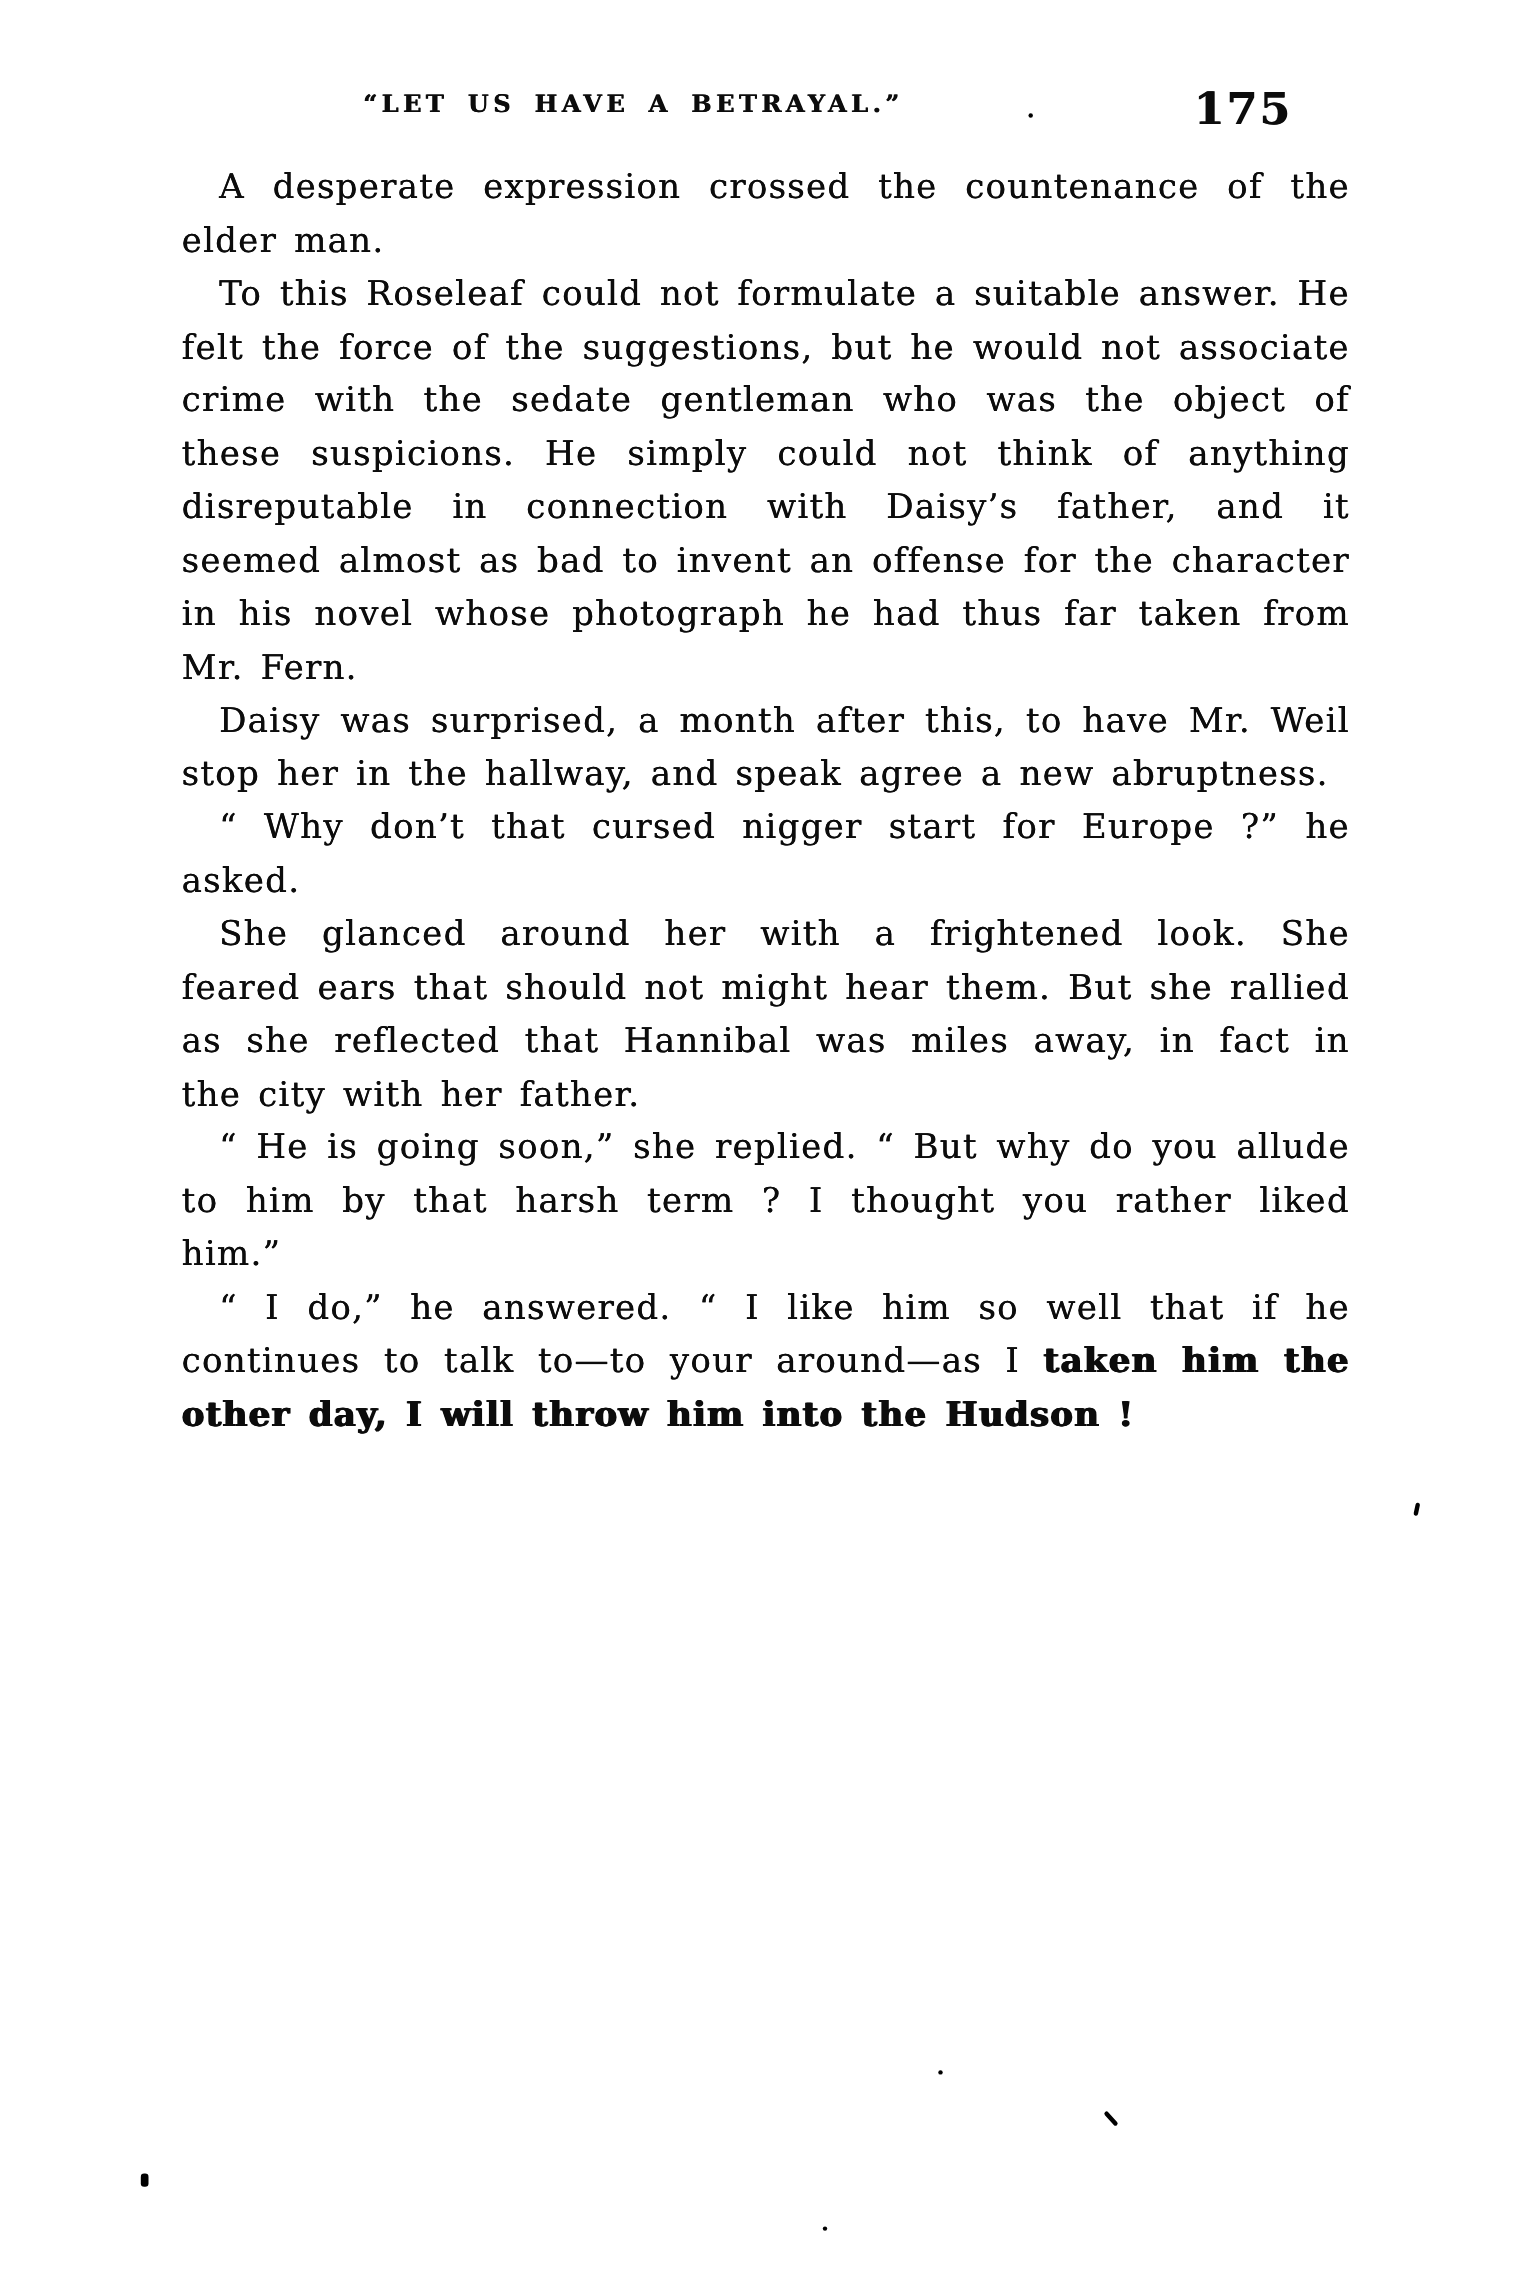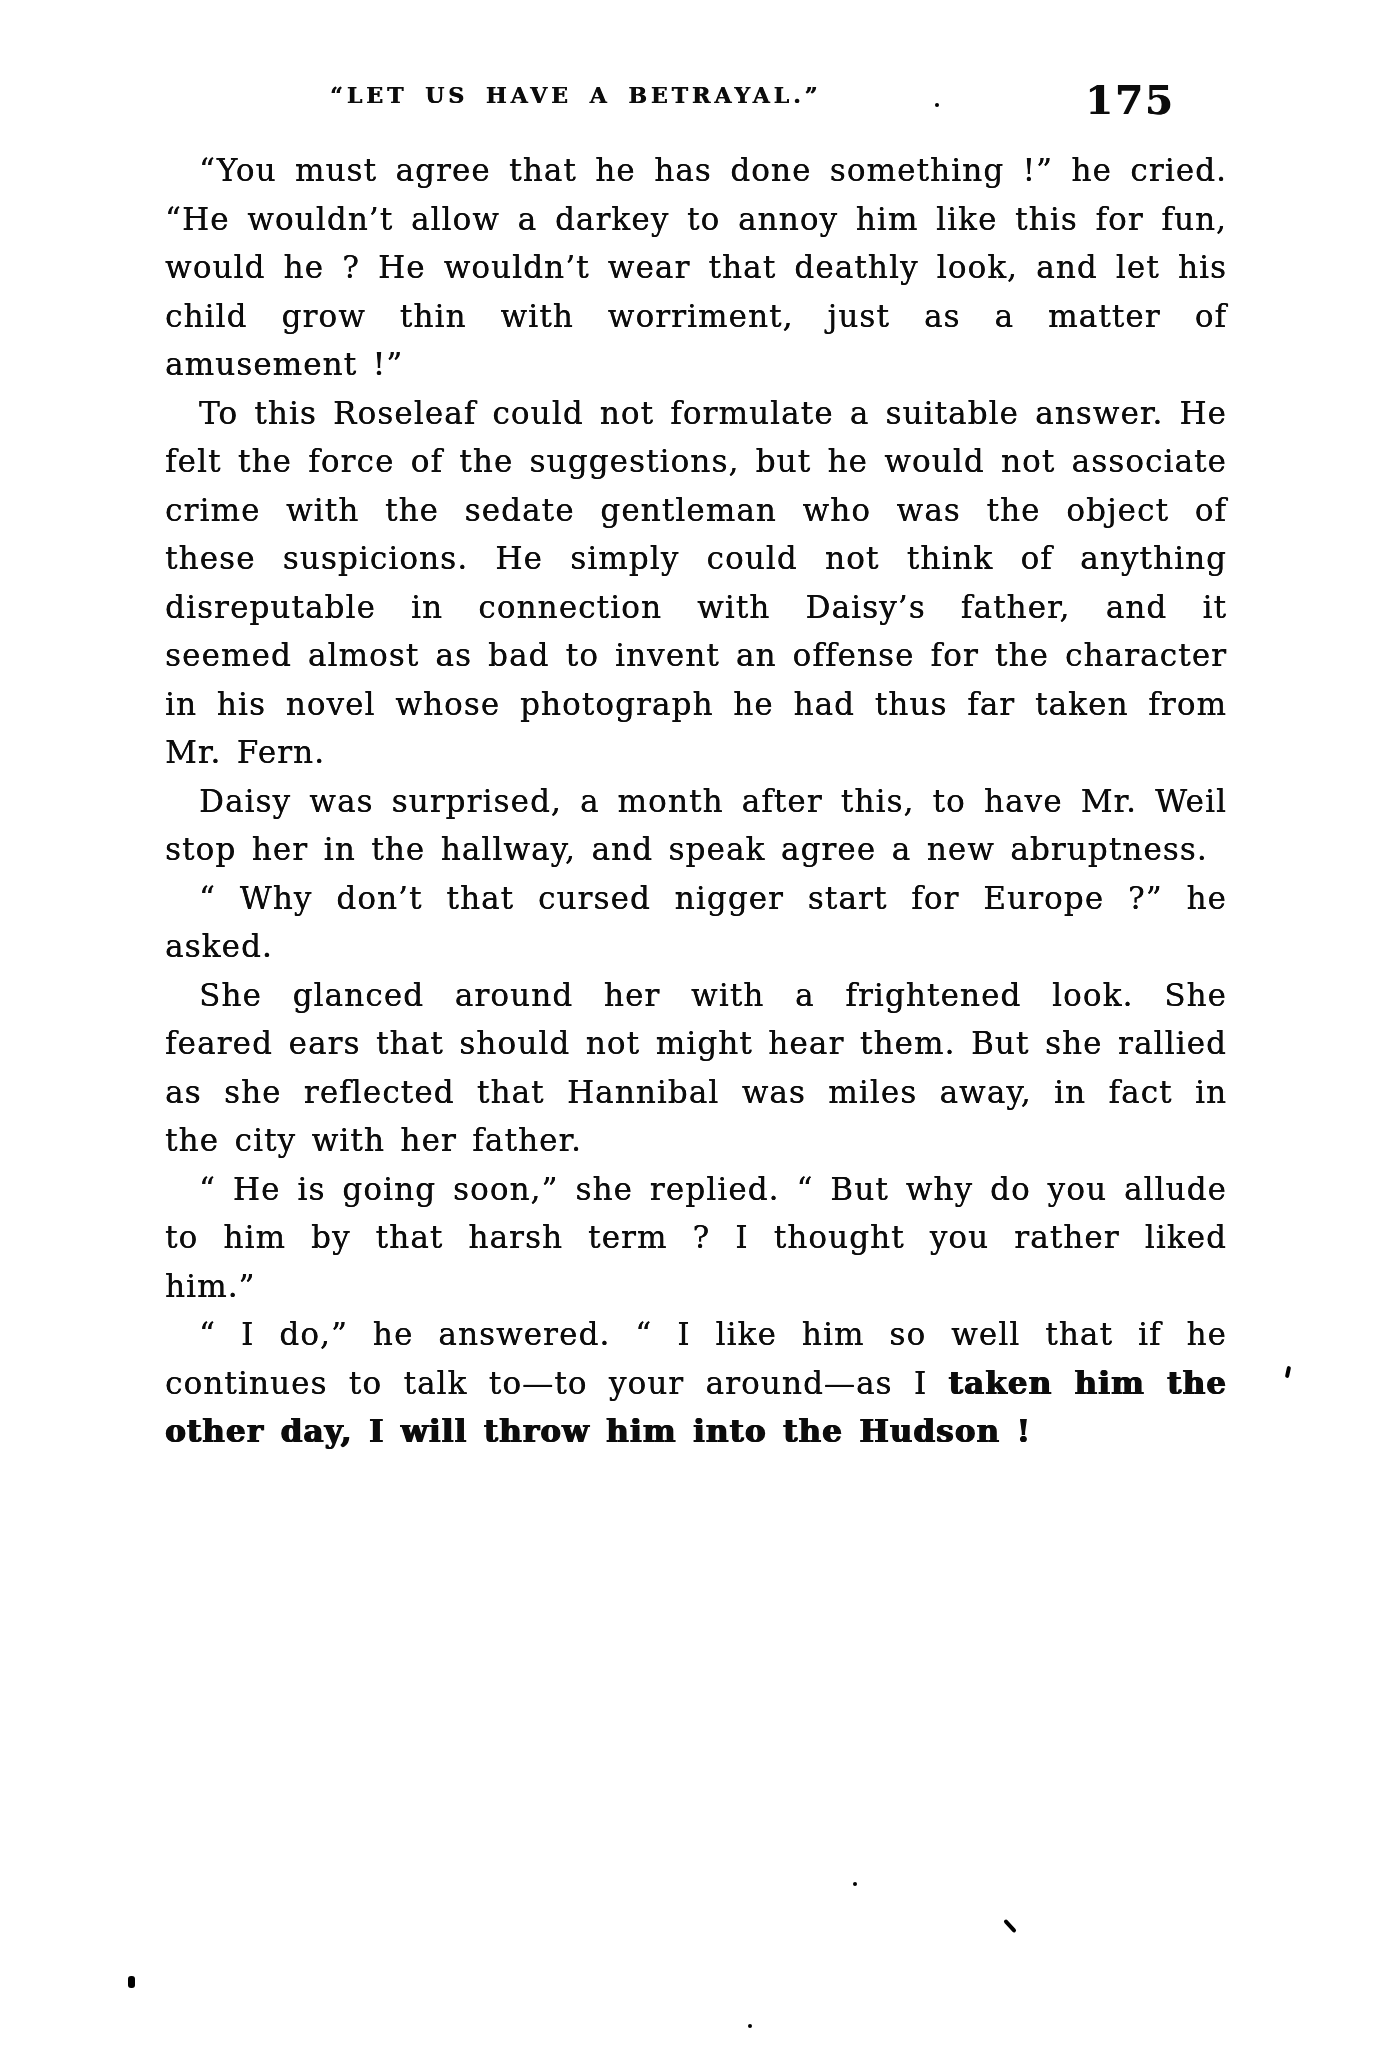--- a/index.html
+++ b/index.html
@@ -70,21 +70,21 @@
 <body>
 
 <div class="page">
 
   <div class="running-header">
     <span class="running-title">“LET US HAVE A BETRAYAL.”</span>
     <span class="page-number">175</span>
   </div>
 
   <div class="text-block">
-      <p class="para"><span>“You must agree that he has done something !” he cried.  “He wouldn’t allow a darkey to annoy him like this for fun, would he ?  He wouldn’t wear that deathly look, and let his child grow thin with worriment, just as a matter of amusement !”</span></p>
+      <p class="para"><span>A desperate expression crossed the countenance of the elder man.</span></p>
       <p class="para"><span>To this Roseleaf could not formulate a suitable answer.  He felt the force of the suggestions, but he would not associate crime with the sedate gentleman who was the object of these suspicions.  He simply could not think of anything disreputable in connection with Daisy’s father, and it seemed almost as bad to invent an offense for the character in his novel whose photograph he had thus far taken from Mr. Fern.</span></p>
       <p class="para"><span>Daisy was surprised, a month after this, to have Mr. Weil stop her in the hallway, and speak agree a new abruptness.</span></p>
       <p class="para"><span>“ Why don’t that cursed nigger start for Europe ?” he asked.</span></p>
       <p class="para"><span>She glanced around her with a frightened look.  She feared ears that should not might hear them.  But she rallied as she reflected that Hannibal was miles away, in fact in the city with her father.</span></p>
       <p class="para"><span>“ He is going soon,” she replied.  “ But why do you allude to him by that harsh term ?  I thought you rather liked him.”</span></p>
       <p class="para"><span>“ I do,” he answered.  “ I like him so well that if he continues to talk to—to your around—as I </span><span class="heavy">taken him the other day, I will throw him into the Hudson !</span></p>
     </div>
 
   <div class="speck speck-dot" style="left:935px;  top:103px;"></div>
   <div class="speck speck-comma" style="left:1286px; top:1366px;"></div>

